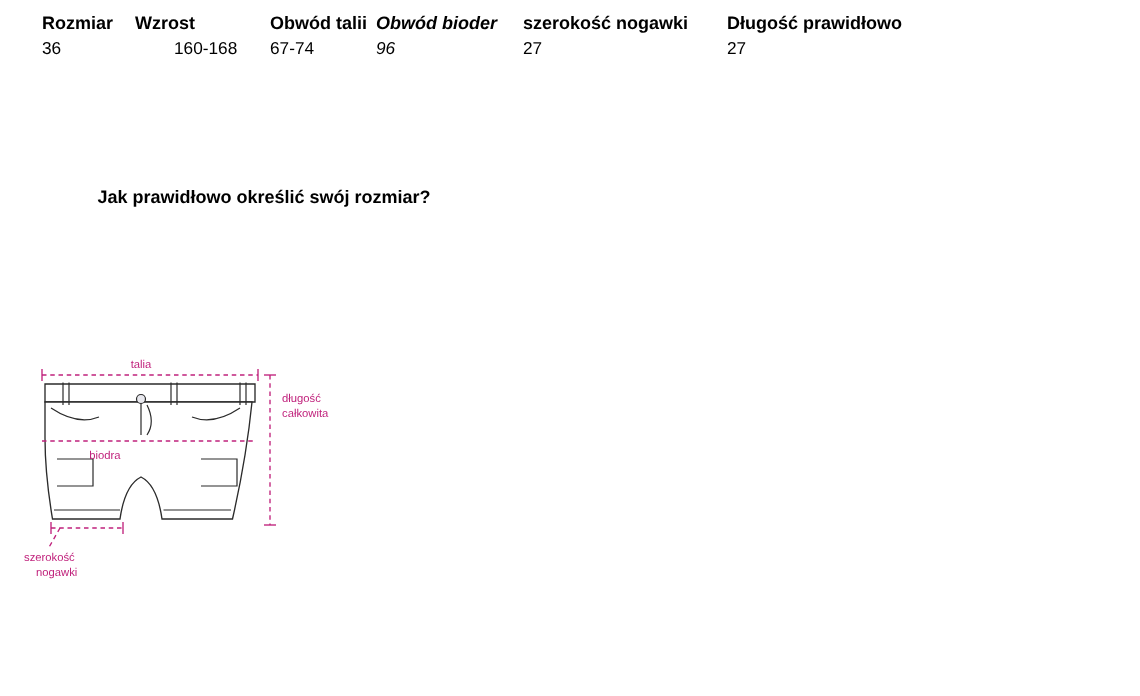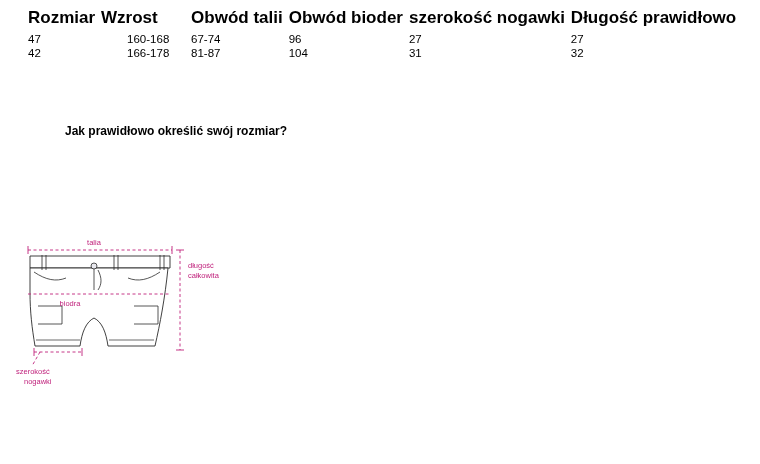--- a/index.html
+++ b/index.html
@@ -28,33 +28,33 @@
     left: 28px;
     top: 8px;
     border-collapse: collapse;
     font-size: 11.5px;
   }
   .size-table th {
     text-align: left;
     font-weight: bold;
     padding: 0 6px 4px 0;
     white-space: nowrap;
-    font-size: 17px;
+    font-size: 12px;
   }
   .size-table td {
     text-align: left;
     padding: 1px 6px 1px 0;
     white-space: nowrap;
     font-size: 11.5px;
   }
   
   .size-table th:nth-child(1), .size-table td:nth-child(1) { min-width: 56px; }
   .size-table th:nth-child(2), .size-table td:nth-child(2) { min-width: 58px; }
   .size-table th:nth-child(3), .size-table td:nth-child(3) { min-width: 60px; }
-  .size-table th:nth-child(4), .size-table td:nth-child(4) { min-width: 92px; }
+  .size-table th:nth-child(4), .size-table td:nth-child(4) { min-width: 92px; font-style: italic; }
   .size-table th:nth-child(5), .size-table td:nth-child(5) { min-width: 130px; }
   .size-table td:nth-child(2) { padding-left: 26px; }
 
   
   .question {
     position: absolute;
     left: 28px;
     top: 124px;
     font-size: 12px;
     font-weight: bold;
@@ -87,34 +87,26 @@
         <th>Rozmiar</th>
         <th>Wzrost</th>
         <th>Obwód talii</th>
         <th>Obwód bioder</th>
         <th>szerokość nogawki</th>
         <th>Długość prawidłowo</th>
       </tr>
     </thead>
     <tbody>
       <tr>
-        <td>47</td>
+        <td>36</td>
         <td>160-168</td>
         <td>67-74</td>
         <td>96</td>
         <td>27</td>
         <td>27</td>
-      </tr>
-      <tr>
-        <td>42</td>
-        <td>166-178</td>
-        <td>81-87</td>
-        <td>104</td>
-        <td>31</td>
-        <td>32</td>
       </tr>
     </tbody>
   </table>
 
   <div class="question">Jak prawidłowo określić swój rozmiar?</div>
 
   <div class="diagram">
     <svg width="230" height="160" viewBox="0 0 230 160">
 
       <g fill="#ffffff" stroke="#2b2b2b" stroke-width="0.9">

